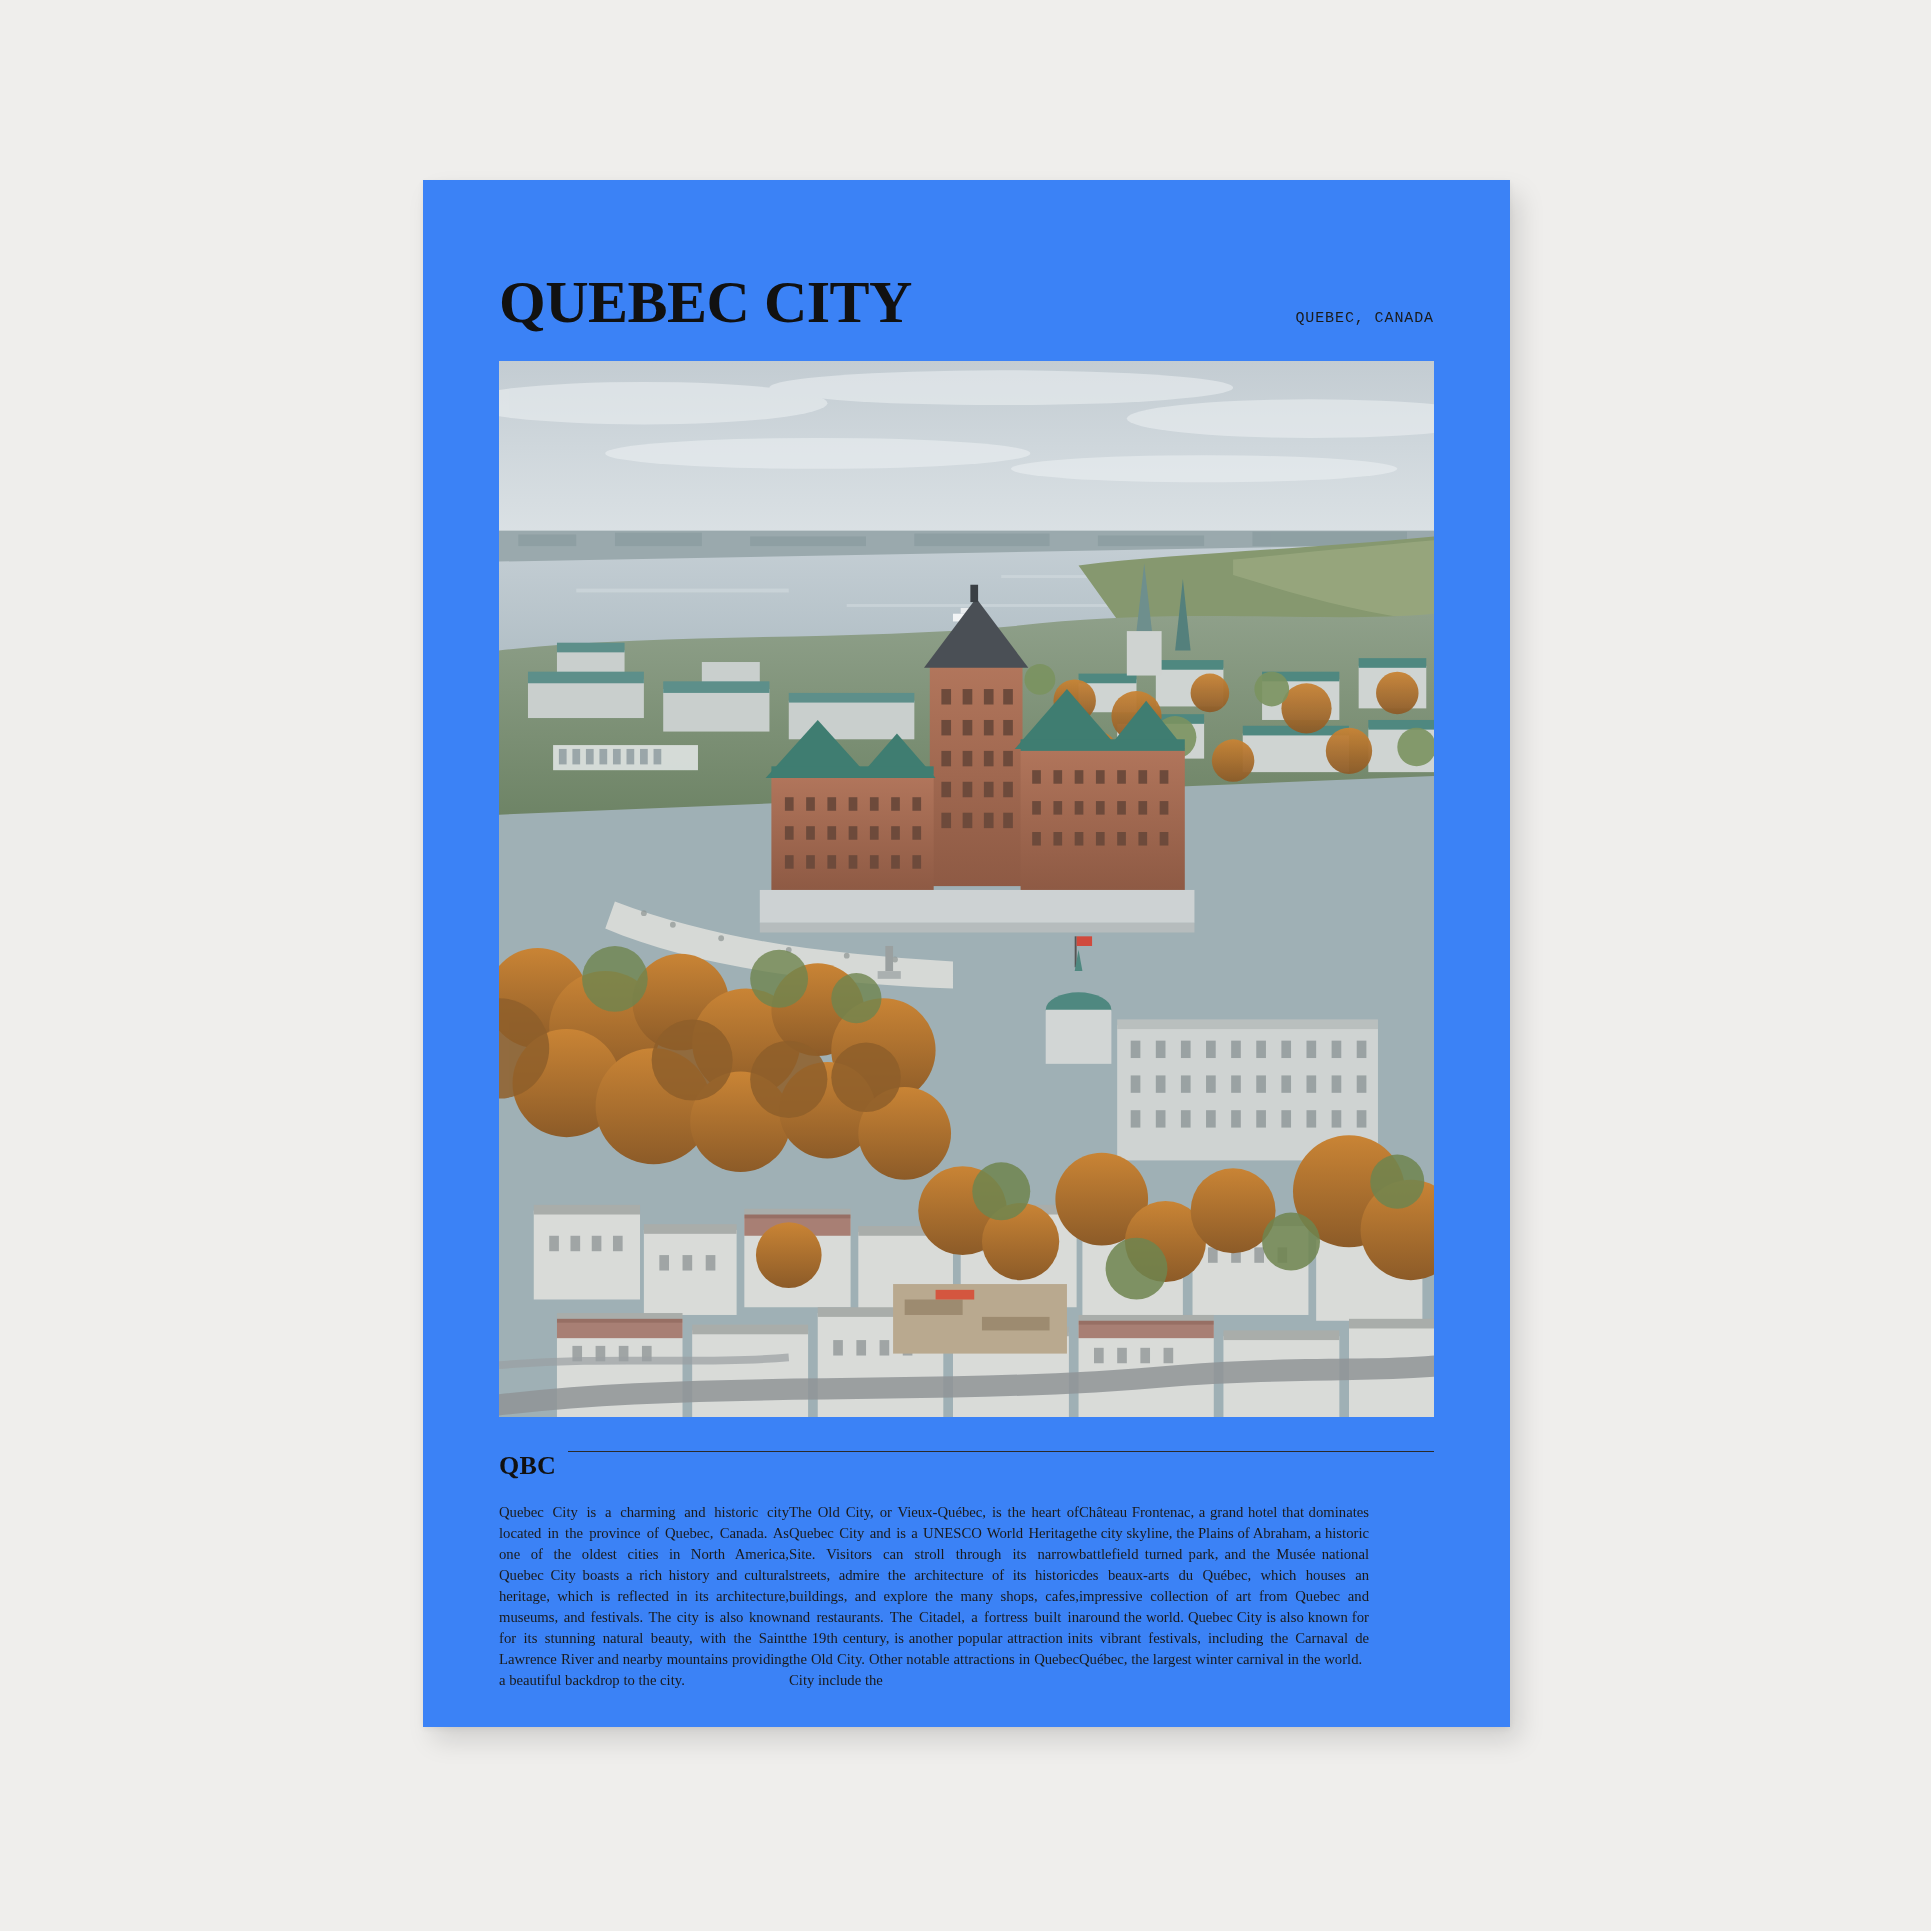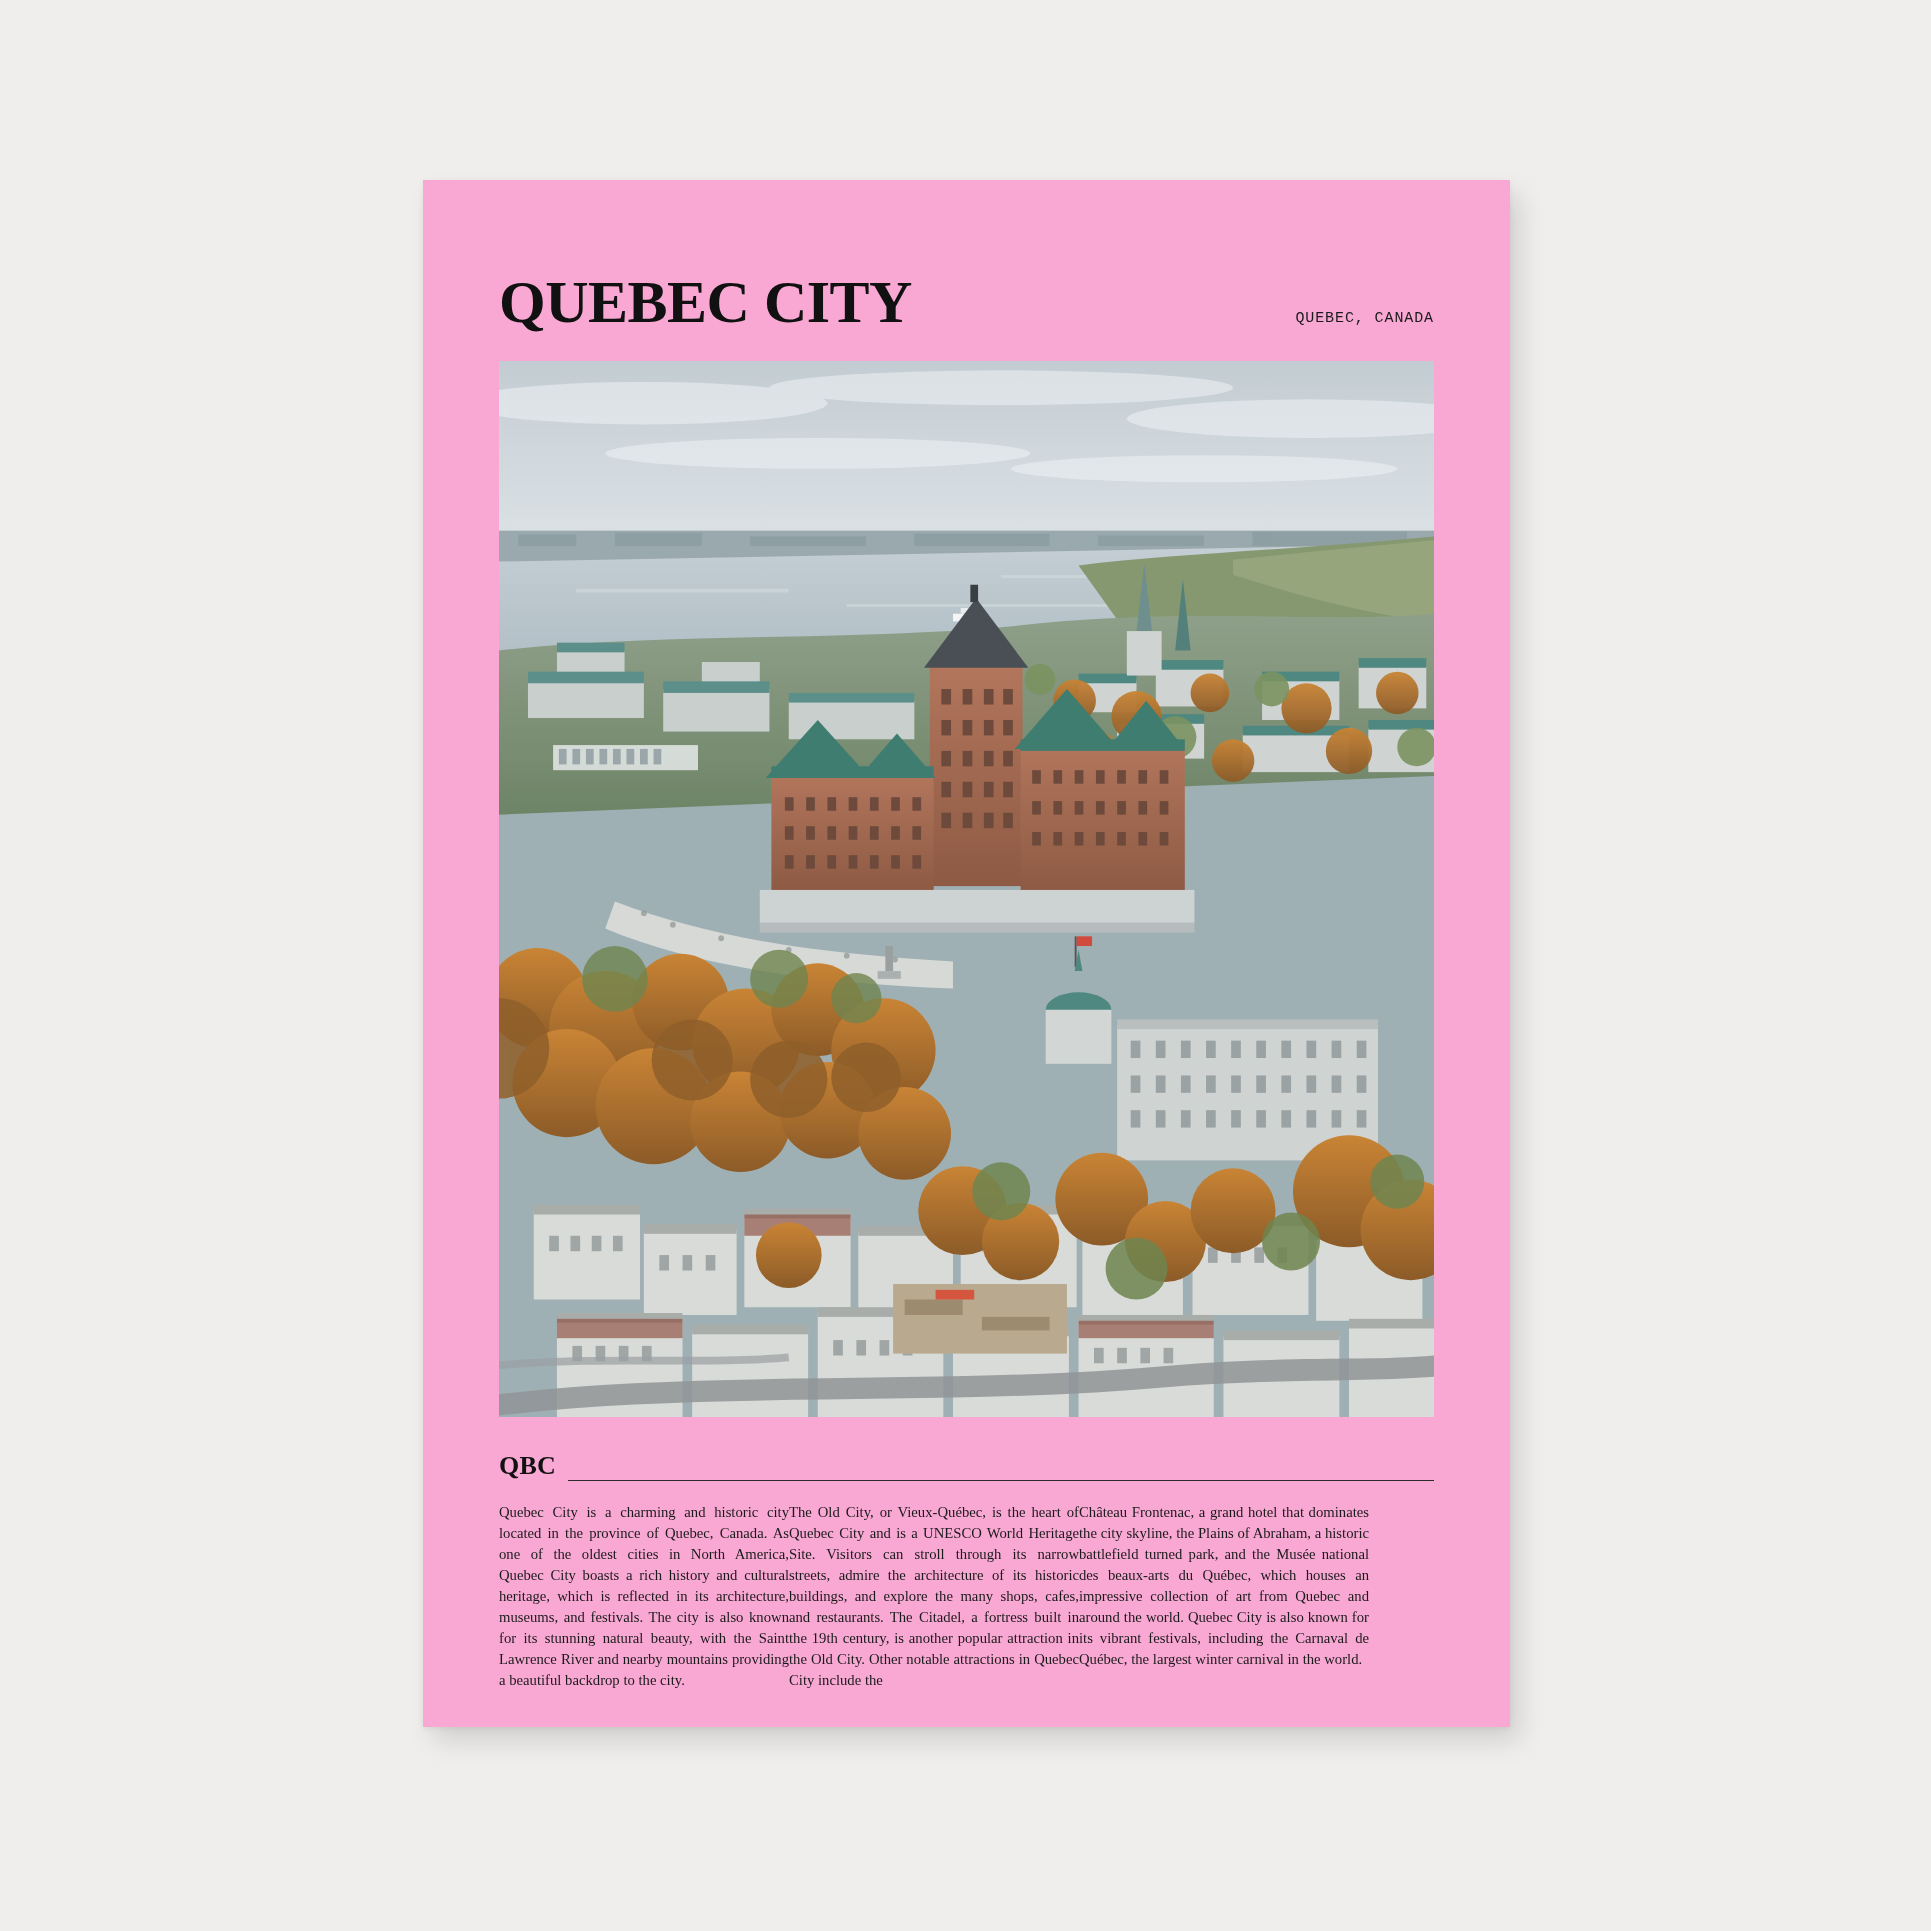--- a/index.html
+++ b/index.html
@@ -19,21 +19,21 @@
     overflow: hidden;
   }
 
   
   #poster {
     position: absolute;
     left: 423px;
     top: 180px;
     width: 1087px;
     height: 1547px;
-    background: #f9a8d4;
+    background: #3b82f6;
     box-shadow: 9.7px 13.5px 25px rgba(0,0,0,0.13), 0 1.9px 5.8px rgba(0,0,0,0.06);
   }
 
   
   .header {
     position: absolute;
     left: 76px;
     top: 92px;
     width: 935px;
     display: flex;
@@ -71,21 +71,21 @@
   }
   .photo svg { display: block; width: 100%; height: 100%; }
 
   
   .code-row {
     position: absolute;
     left: 76px;
     top: 1271px;
     width: 935px;
     display: flex;
-    align-items: flex-end;
+    align-items: flex-start;
     gap: 11.6px;
   }
   .code-label {
     font-family: "Liberation Serif", serif;
     font-weight: bold;
     font-size: 26px;
     letter-spacing: 0.2px;
     color: #111111;
     white-space: nowrap;
   }

